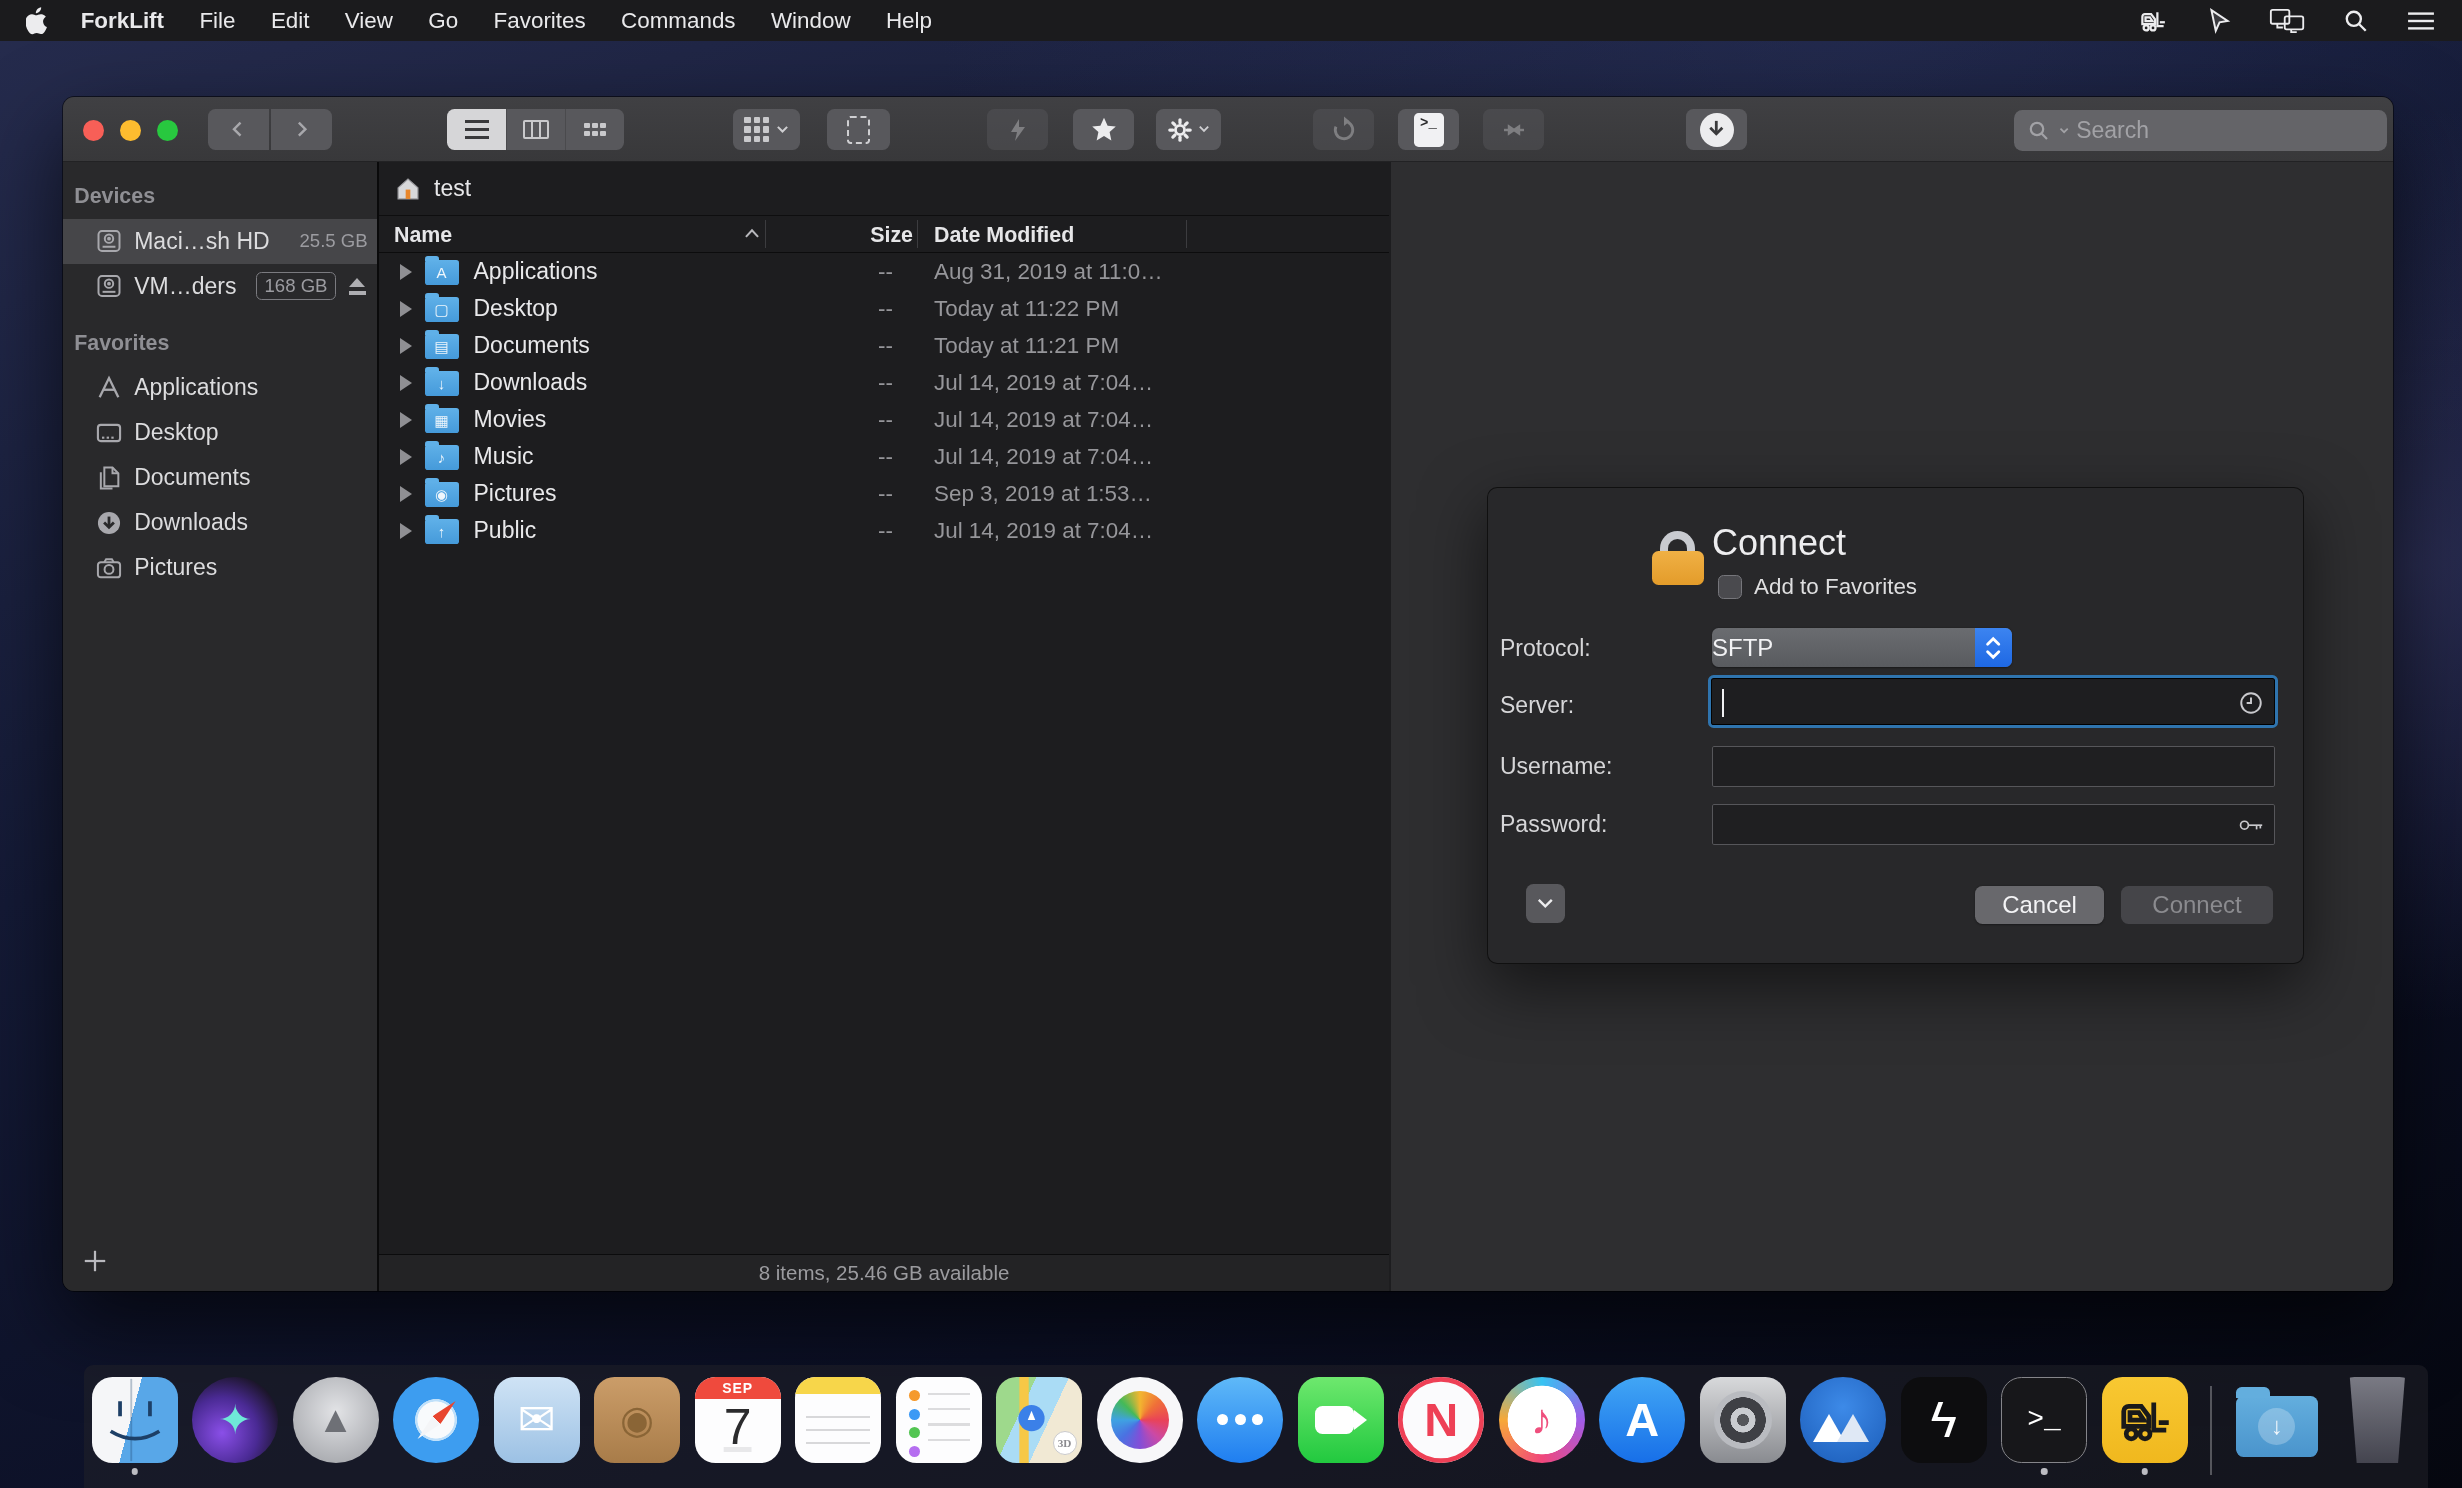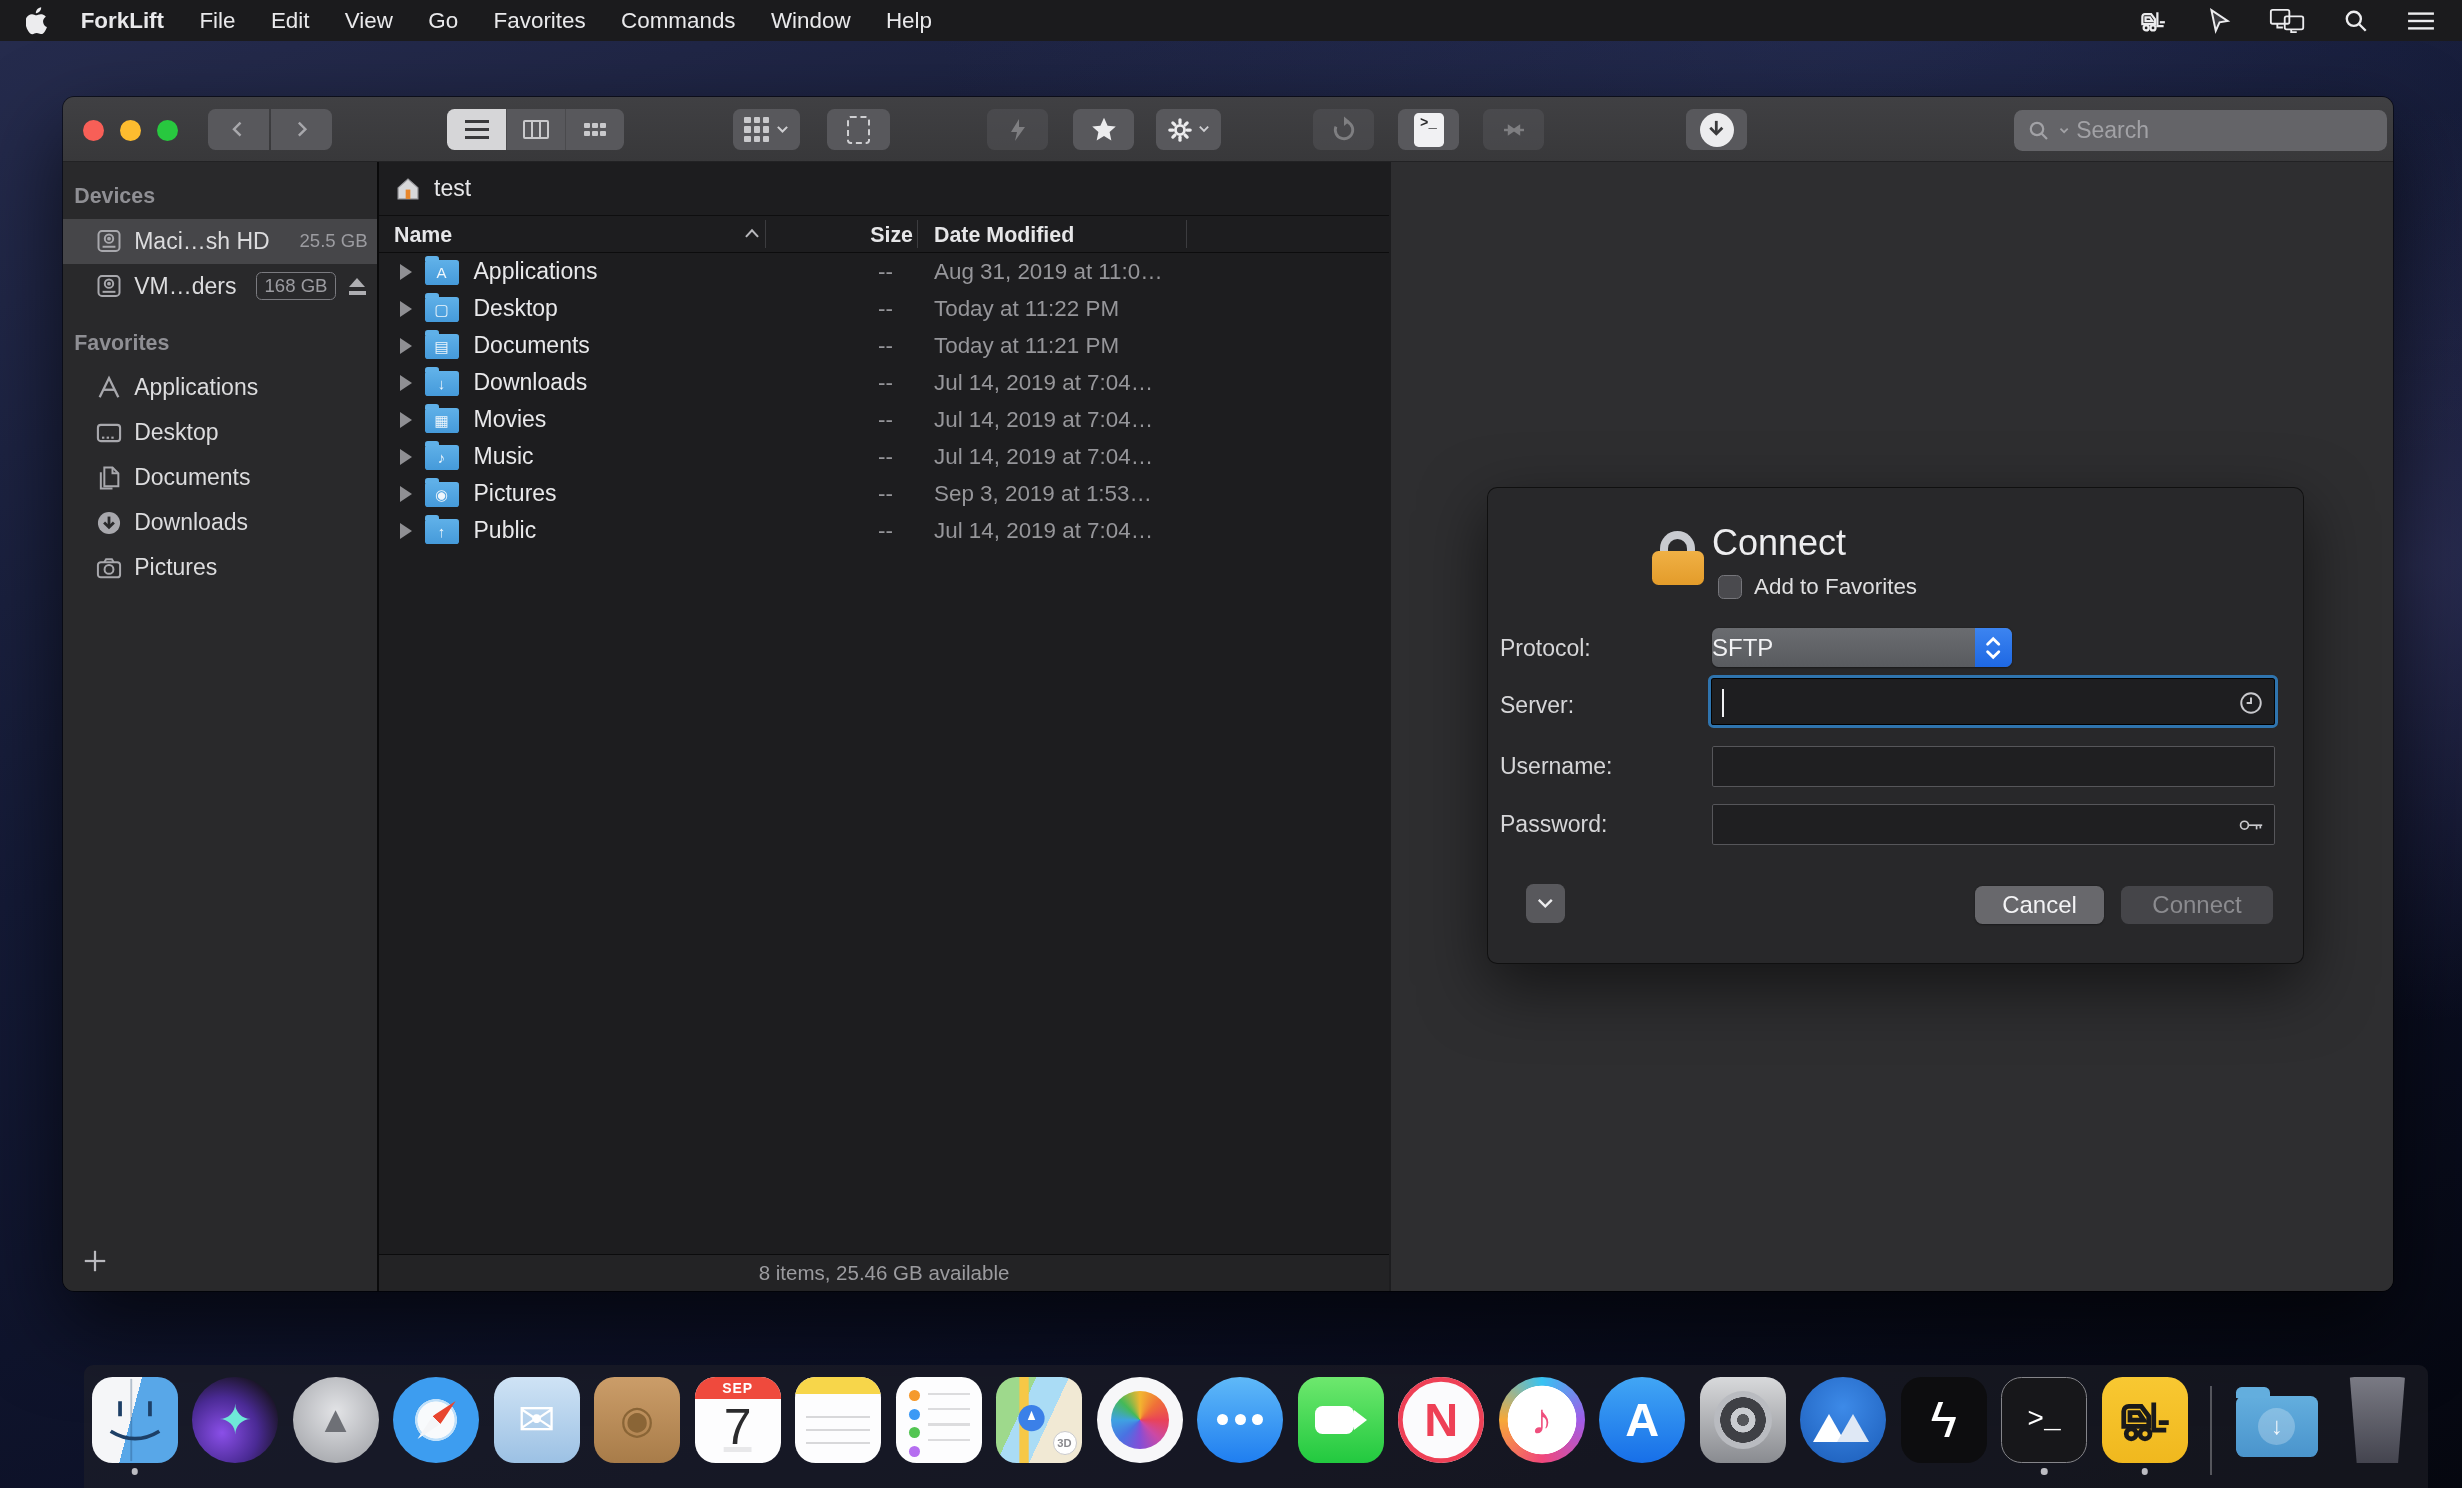--- a/index.html
+++ b/index.html
@@ -180,21 +180,21 @@
   .ft-cam { width:39px; height:28px; background:#fff; border-radius:7.5px; position:relative; }
   .ft-cam::after { content:""; position:absolute; right:-13px; top:3.7px;
     border-top:10.2px solid transparent; border-bottom:10.2px solid transparent; border-left:13px solid #fff; }
   .gear-big { width:58px; height:58px; border-radius:50%;
     background:radial-gradient(circle,#55565a 0 14%,#caccd0 15% 30%,#3f4045 31% 55%,#b9bbc0 56% 72%,#54555a 73% 100%); }
   .mtn { position:absolute; bottom:20.5px; width:0; height:0; border-left:16px solid transparent;
     border-right:16px solid transparent; border-bottom:28px solid #fff; }
   .mtn.m2 { border-bottom-color:#dfe8f5; }
   .maps-sub { position:absolute; right:5.6px; bottom:7.5px; width:24px; height:24px; border-radius:50%;
     background:#fff; border:1.9px solid #c9c9cc; color:#8a8a8e; font-size:11.2px; font-weight:700;
-    display:flex; align-items:center; justify-content:center; }
+    display:flex; align-items:center; justify-content:center;font-family:Liberation Serif, serif; }
   .trash { width:69px; height:86px; background:linear-gradient(180deg,rgba(205,205,215,.55),rgba(100,100,112,.6));
     clip-path:polygon(10% 0,90% 0,80% 100%,20% 100%); }
   .dock-folder { width:82px; height:61px; background:linear-gradient(180deg,#63aede,#4a94cc);
     border-radius:7.5px; position:relative; margin-top:13px; display:flex; align-items:center; justify-content:center; }
   .dock-folder::before { content:""; position:absolute; top:-9.3px; left:0; width:34px; height:11.2px;
     background:#63aede; border-radius:5.6px 5.6px 0 0; }
   .dock-folder .dlb { width:37px; height:37px; border-radius:50%; background:rgba(255,255,255,.25);
     color:rgba(255,255,255,.9); font-size:24px; display:flex; align-items:center; justify-content:center; }
 </style>
 </head>

